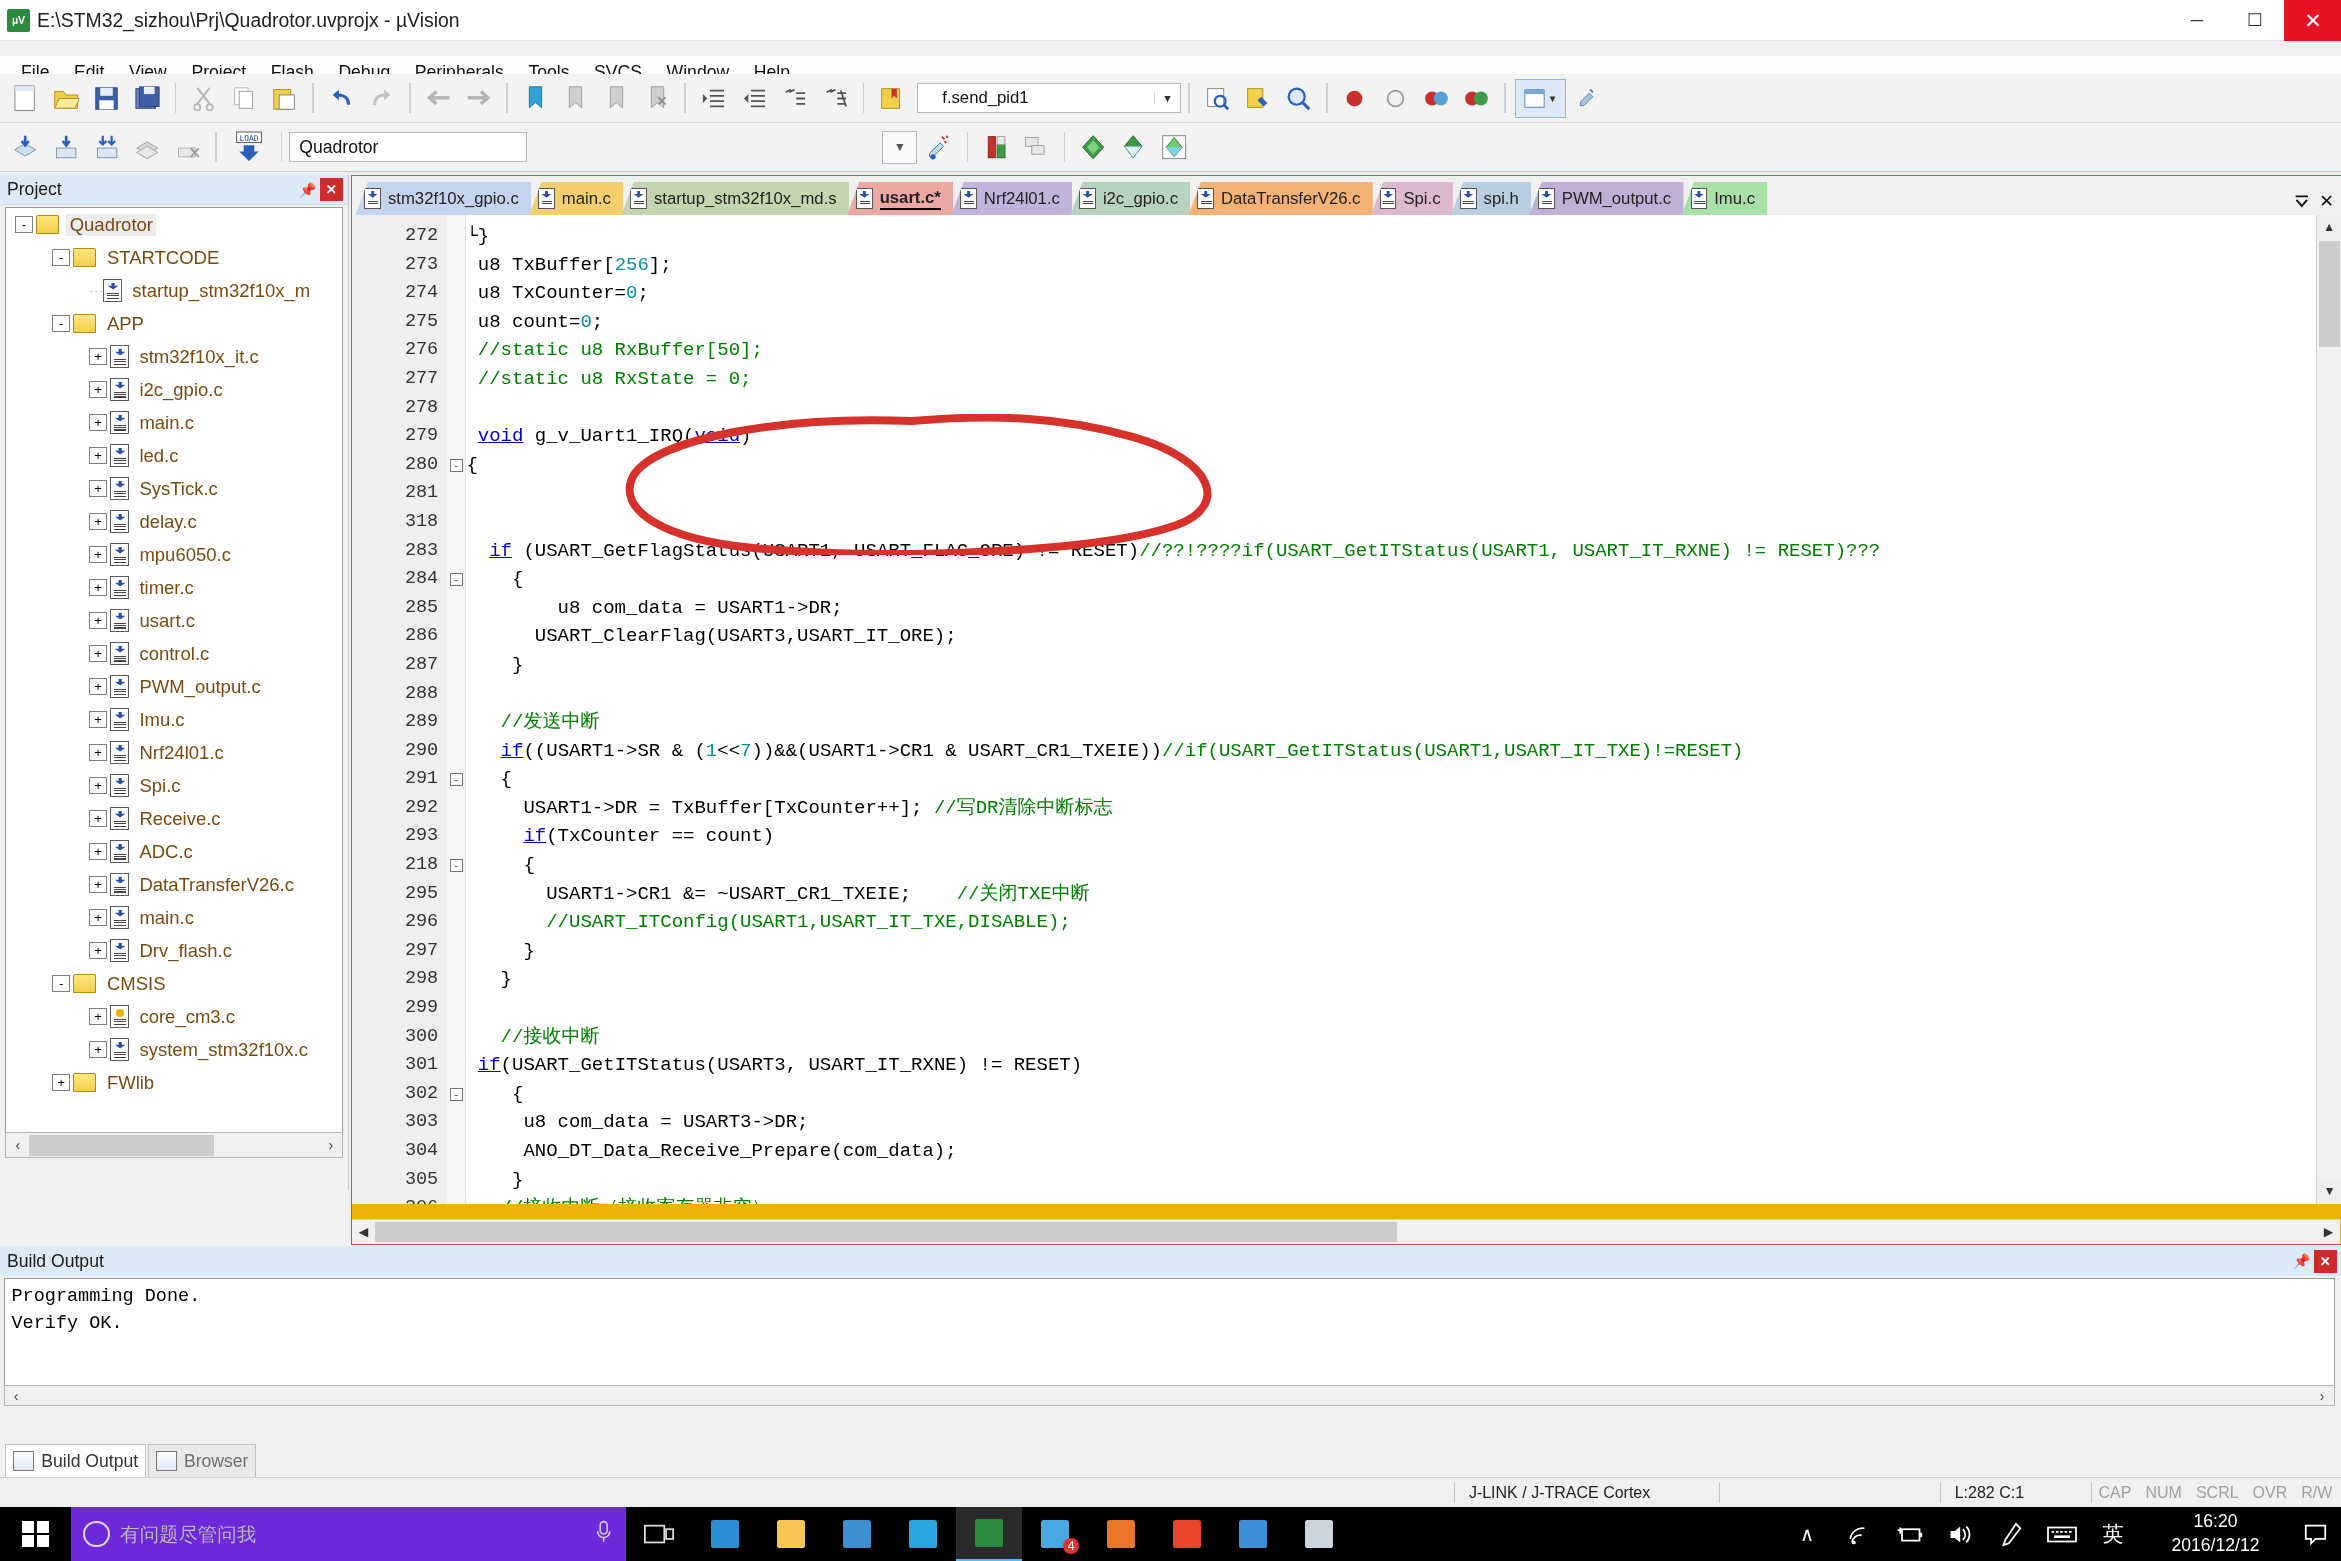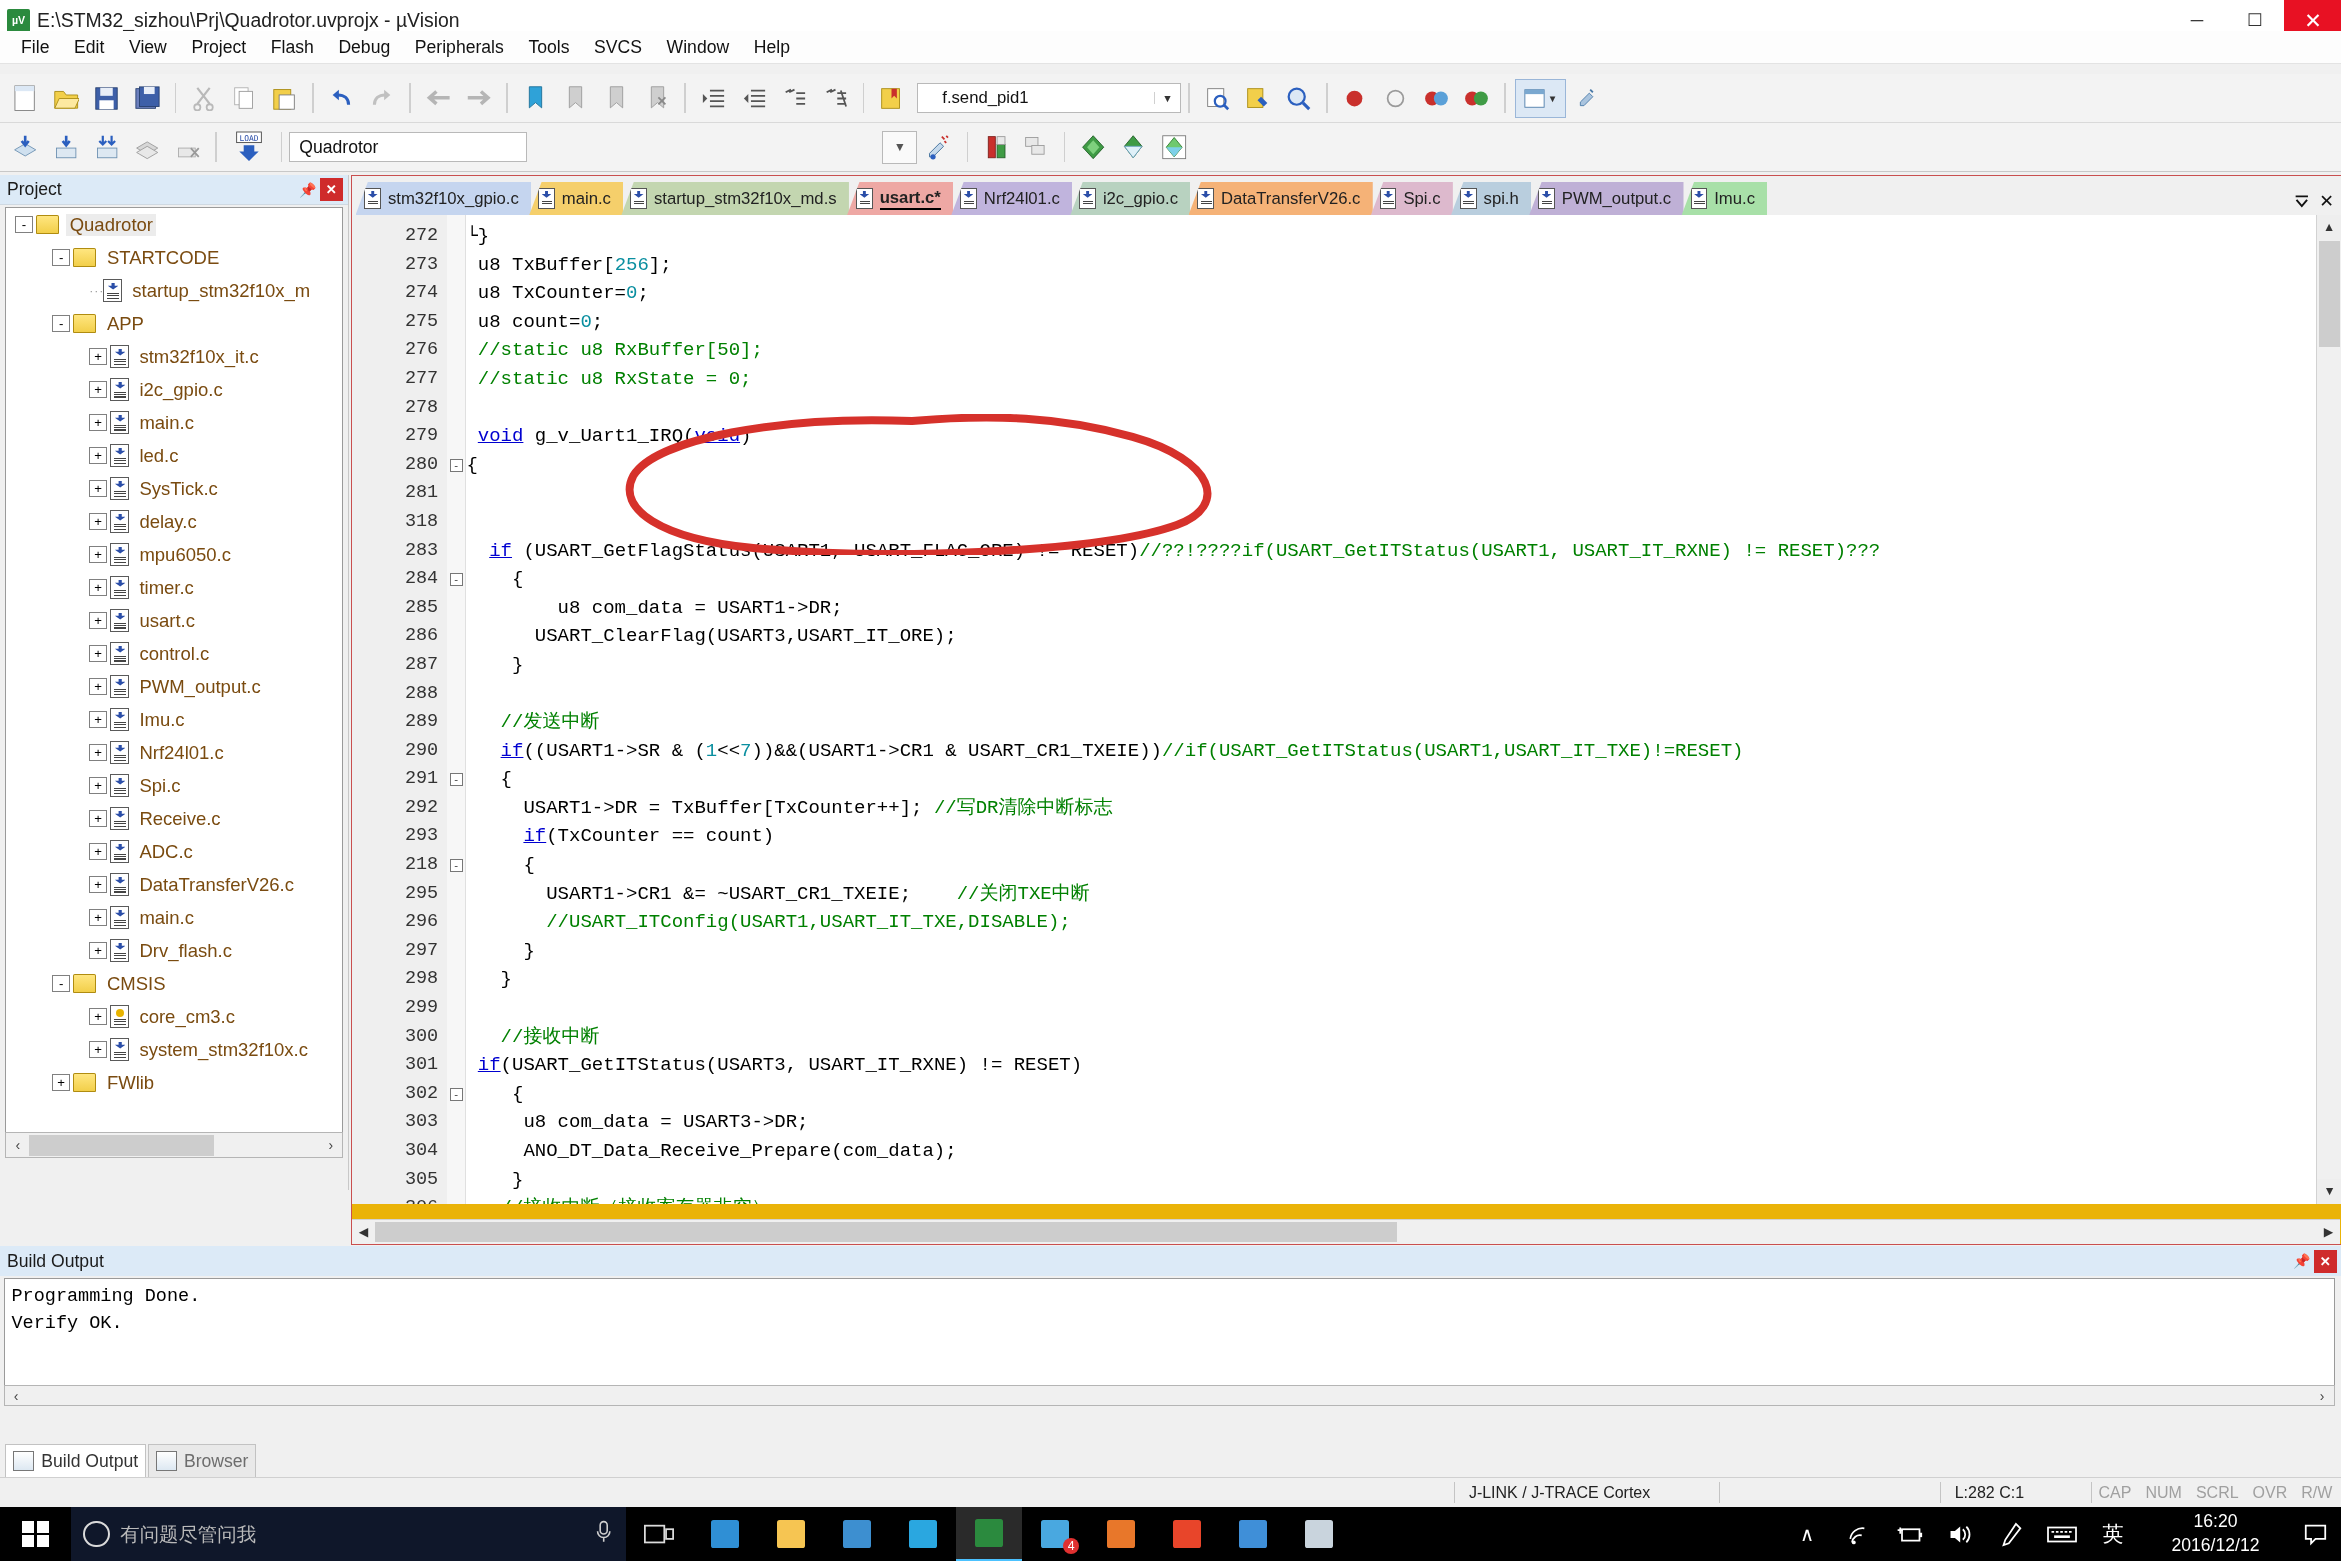--- a/index.html
+++ b/index.html
@@ -27,21 +27,21 @@
   .title-text { font-size:19.4px; color:#222; }
   .winbtns { position:absolute; right:0; top:0; height:41px; display:flex; }
   .winbtn {
     width:58px; height:41px; display:flex; align-items:center; justify-content:center;
     font-size:17.6px; color:#333;
   }
   .winbtn.close { background:#e81123; color:#fff; font-size:21px; }
 
   
   .menubar {
-    position:absolute; left:0; top:31px; width:2342px; height:33px;
+    position:absolute; left:0; top:56px; width:2342px; height:33px;
     background:#fdfdfd; display:flex; align-items:center; padding-left:8.8px;
     border-bottom:0.9px solid #e3e3e3;
   }
   .menu-item { font-size:17.6px; color:#111; padding:2.6px 12.3px; }
 
   
   .toolbar1 {
     position:absolute; left:0; top:74px; width:2342px; height:49px;
     background:#f3f3f3; border-bottom:0.9px solid #d9d9d9;
     display:flex; align-items:center; padding-left:5.3px;
@@ -247,21 +247,21 @@
   
   .taskbar {
     position:absolute; left:0; top:1507px; width:2342px; height:54px; background:#000;
     display:flex; align-items:center;
   }
   .start-btn { width:71px; height:54px; display:flex; align-items:center; justify-content:center; }
   .winlogo { width:26.4px; height:26.4px; display:grid; grid-template-columns:1fr 1fr;
              grid-template-rows:1fr 1fr; gap:2.6px; }
   .winlogo i { background:#fff; display:block; }
   .cortana {
-    width:555px; height:54px; background:#0f172a; display:flex; align-items:center;
+    width:555px; height:54px; background:#6d28d9; display:flex; align-items:center;
     padding:0 12.3px;
   }
   .cortana-ring { width:26.4px; height:26.4px; border:2.6px solid #dadada; border-radius:50%; margin-right:10.6px; }
   .cortana-text { color:#b9b9b9; font-size:19.4px; flex:1 1 auto; }
   .tb-app {
     width:66px; height:54px; display:flex; align-items:center; justify-content:center;
     position:relative;
   }
   .tb-app.active { border-bottom:2.6px solid #4cc2ff; background:#2a2a2a; }
   .tray { margin-left:auto; display:flex; align-items:center; padding-right:3.5px; color:#fff; }

